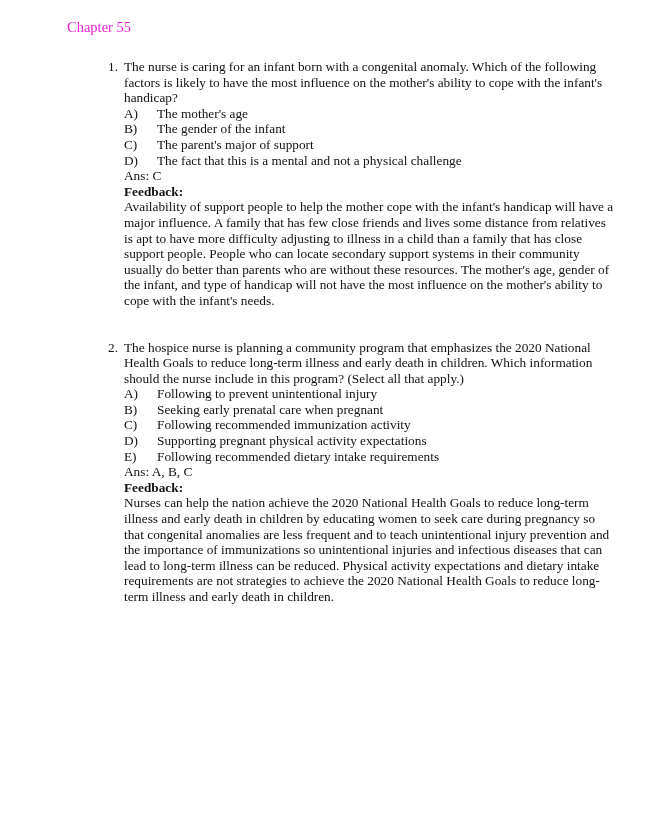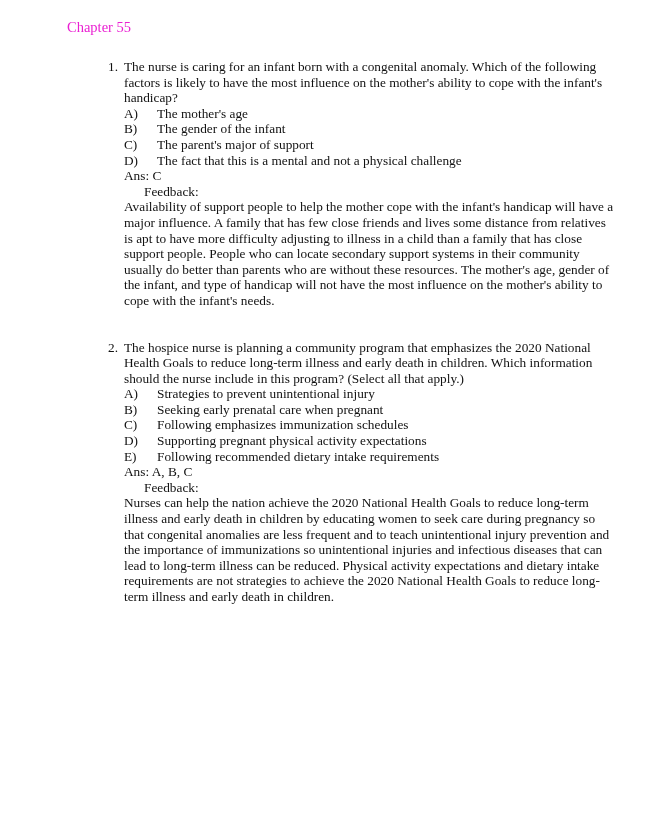--- a/index.html
+++ b/index.html
@@ -14,21 +14,21 @@
       font-family: "Liberation Serif", serif; font-size: 13.3px; line-height: 15.6px;
       color: #111111;
     }
     .q { position: relative; padding-left: 16px; }
     .q + .q { margin-top: 31px; }
     .qnum { position: absolute; left: 0; top: 0; }
     .stem { display: block; width: 490px; }
     .opt { display: block; position: relative; padding-left: 33px; }
     .opt .letter { position: absolute; left: 0; top: 0; }
     .ans { display: block; }
-    .fb-label { display: block; font-weight: normal; margin-left: 20px; }
+    .fb-label { display: block; font-weight: bold; }
     .fb-text { display: block; width: 490px; }
   </style>
 </head>
 <body>
 
 <div class="chapter">Chapter 55</div>
 
 <div class="content">
 
   <div class="q">
@@ -39,23 +39,23 @@
     <span class="opt"><span class="letter">C)</span><span>The parent's major of support</span></span>
     <span class="opt"><span class="letter">D)</span><span>The fact that this is a mental and not a physical challenge</span></span>
     <span class="ans">Ans: C</span>
     <span class="fb-label">Feedback:</span>
     <span class="fb-text">Availability of support people to help the mother cope with the infant's handicap will have a major influence. A family that has few close friends and lives some distance from relatives is apt to have more difficulty adjusting to illness in a child than a family that has close support people. People who can locate secondary support systems in their community usually do better than parents who are without these resources. The mother's age, gender of the infant, and type of handicap will not have the most influence on the mother's ability to cope with the infant's needs.</span>
   </div>
 
   <div class="q">
     <span class="qnum">2.</span>
     <span class="stem">The hospice nurse is planning a community program that emphasizes the 2020 National Health Goals to reduce long-term illness and early death in children. Which information should the nurse include in this program? (Select all that apply.)</span>
-    <span class="opt"><span class="letter">A)</span><span>Strategies to prevent unintentional injury</span></span>
+    <span class="opt"><span class="letter">A)</span><span>Following to prevent unintentional injury</span></span>
     <span class="opt"><span class="letter">B)</span><span>Seeking early prenatal care when pregnant</span></span>
-    <span class="opt"><span class="letter">C)</span><span>Following emphasizes immunization schedules</span></span>
+    <span class="opt"><span class="letter">C)</span><span>Following recommended immunization activity</span></span>
     <span class="opt"><span class="letter">D)</span><span>Supporting pregnant physical activity expectations</span></span>
     <span class="opt"><span class="letter">E)</span><span>Following recommended dietary intake requirements</span></span>
     <span class="ans">Ans: A, B, C</span>
     <span class="fb-label">Feedback:</span>
     <span class="fb-text">Nurses can help the nation achieve the 2020 National Health Goals to reduce long-term illness and early death in children by educating women to seek care during pregnancy so that congenital anomalies are less frequent and to teach unintentional injury prevention and the importance of immunizations so unintentional injuries and infectious diseases that can lead to long-term illness can be reduced. Physical activity expectations and dietary intake requirements are not strategies to achieve the 2020 National Health Goals to reduce long-term illness and early death in children.</span>
   </div>
 
 </div>
 
 </body></html>

